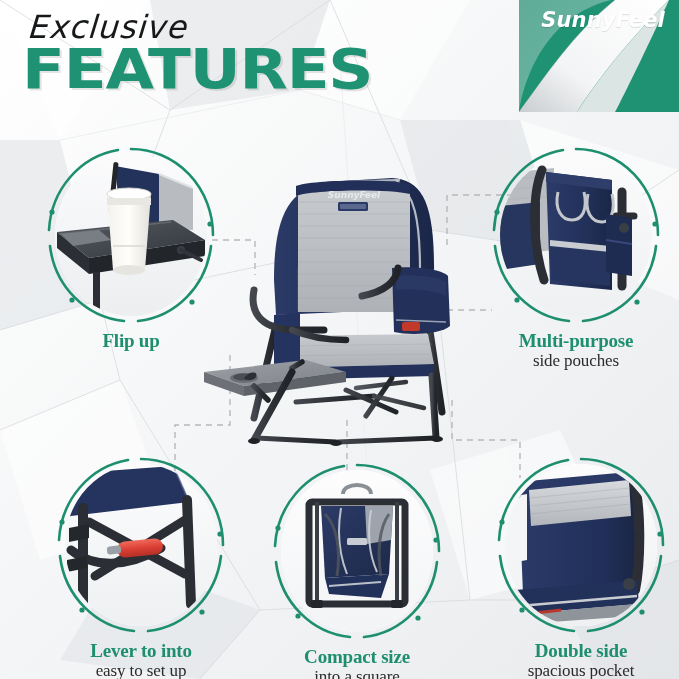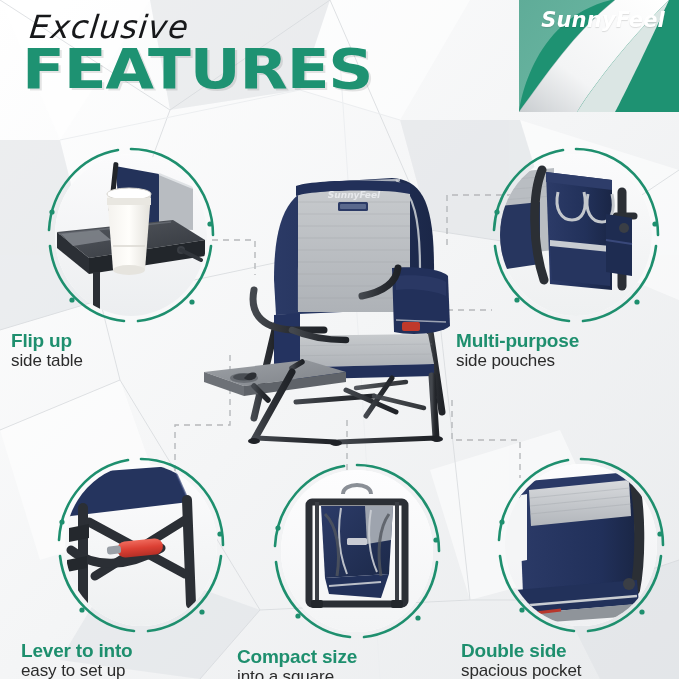--- a/index.html
+++ b/index.html
@@ -52,22 +52,23 @@
   .connectors{position:absolute;inset:0;z-index:1;}
 
   
   .callout{position:absolute;z-index:3;}
   .ring{position:absolute;left:0;top:0;}
   .photo{
     position:absolute;border-radius:50%;overflow:hidden;
     background:#ffffff;
   }
   .cap{
-    position:absolute;width:240px;left:50%;
+    position:absolute;width:240px;text-align:center;left:50%;
     transform:translateX(-50%);
+    font-family:Liberation Serif, serif;
   }
   .cap .t1{
     display:block;font-size:19px;font-weight:bold;color:#1e8f6e;
     line-height:1.12;letter-spacing:-.2px;
   }
   .cap .t2{
     display:block;font-size:17px;font-weight:400;color:#2b2b2b;
     line-height:1.2;letter-spacing:-.1px;
   }
 
@@ -342,21 +343,20 @@
         <path d="M58,92 L90,92" stroke="#dcdad4" stroke-width="2" opacity=".8"></path>
 
         <rect x="38" y="118" width="7" height="42" fill="#2a2e34"></rect>
 
         <circle cx="126" cy="96" r="4" fill="#3a3e44"></circle>
         <path d="M126,96 L146,106" stroke="#31353b" stroke-width="4" stroke-linecap="round"></path>
       </svg>
     </div>
     <div class="cap" style="top:188px;">
       <span class="t1">Flip up</span>
-      <span class="t2">side table</span>
     </div>
   </div>
 
   <div class="callout" style="left:487px;top:142px;width:178px;height:230px;">
     <svg class="ring" width="178" height="186" viewBox="0 0 178 186">
       <g fill="none" stroke="#1e8f6e" stroke-width="2.6" stroke-linecap="round">
         <path d="M89,7 A82,86 0 0,1 171,93"></path>
         <path d="M169,104 A82,86 0 0,1 96,179"></path>
         <path d="M82,179 A82,86 0 0,1 8,104"></path>
         <path d="M7,88 A82,86 0 0,1 76,8"></path>

